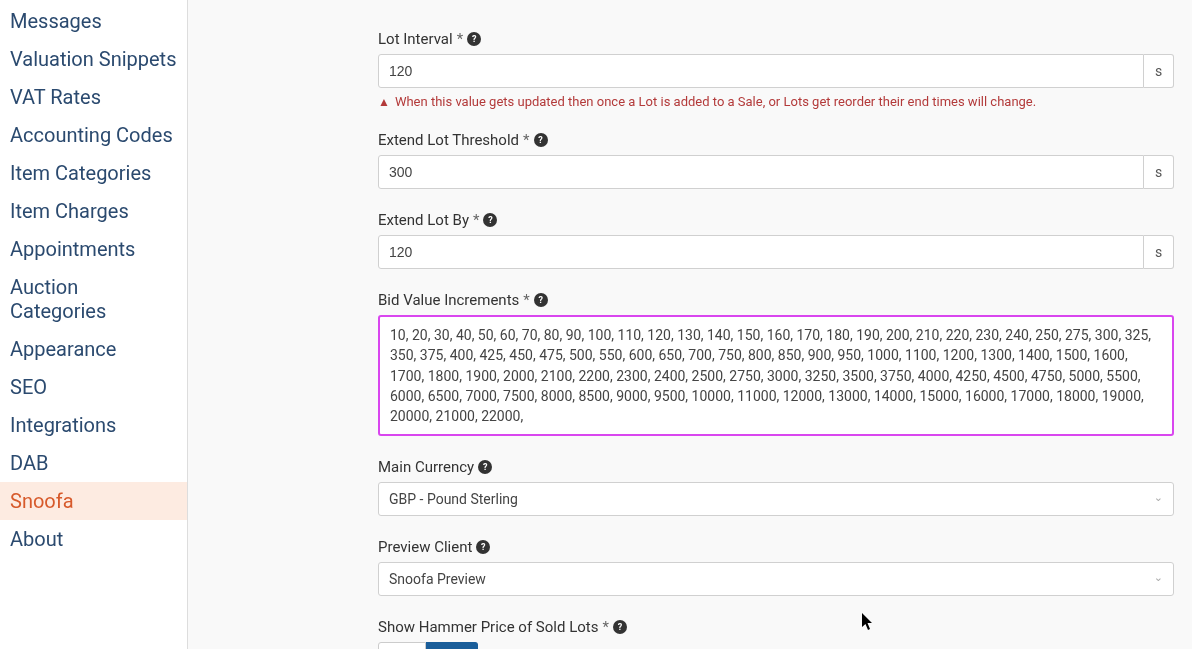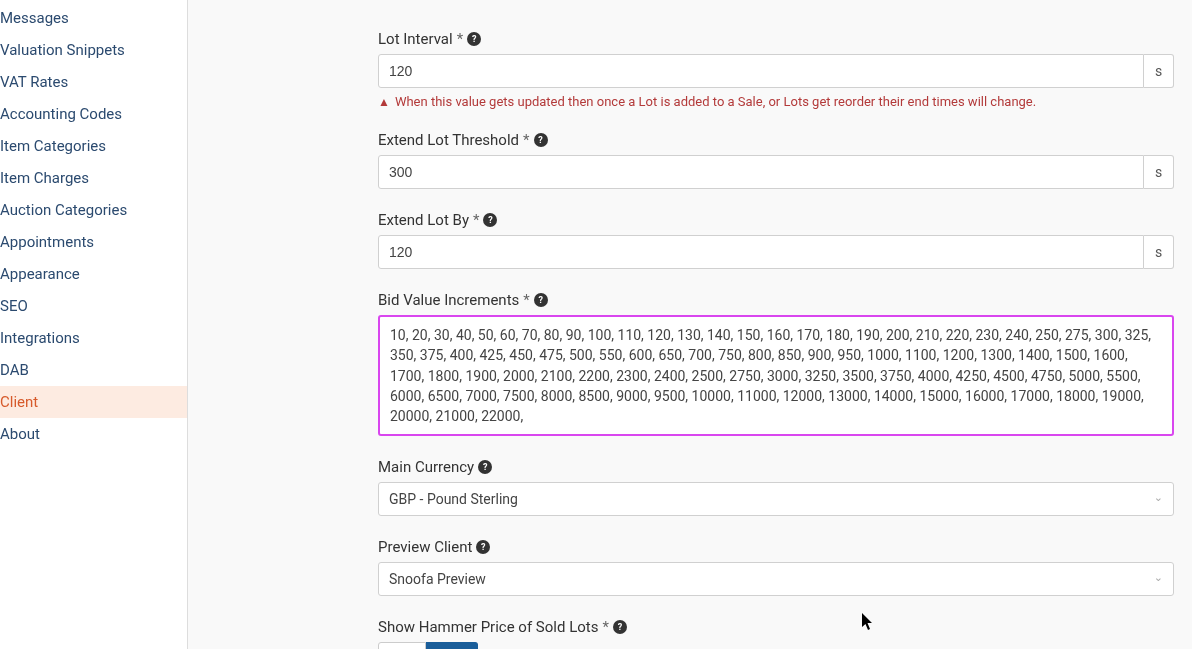--- a/index.html
+++ b/index.html
@@ -17,23 +17,23 @@
     display: flex;
     height: 100%;
   }
   .sidebar {
     width: 188px;
     background: #fff;
     border-right: 1px solid #ddd;
     padding-top: 2px;
   }
   .sidebar-item {
-    padding: 7px 10px 7px 0;
+    padding: 7px 10px 7px 10px;
     color: #2b4a6f;
-    font-size: 15px;
+    font-size: 20px;
     cursor: pointer;
   }
   .sidebar-item.active {
     background: #fdebe1;
     color: #d75a2b;
   }
   .main {
     flex: 1;
     padding: 30px 18px 30px 190px;
     background: #f9f9f9;
@@ -165,27 +165,27 @@
 <body>
 
 <div class="layout">
   <div class="sidebar">
     <div class="sidebar-item">Messages</div>
     <div class="sidebar-item">Valuation Snippets</div>
     <div class="sidebar-item">VAT Rates</div>
     <div class="sidebar-item">Accounting Codes</div>
     <div class="sidebar-item">Item Categories</div>
     <div class="sidebar-item">Item Charges</div>
+    <div class="sidebar-item">Appointments</div>
     <div class="sidebar-item">Auction Categories</div>
-    <div class="sidebar-item">Appointments</div>
     <div class="sidebar-item">Appearance</div>
     <div class="sidebar-item">SEO</div>
     <div class="sidebar-item">Integrations</div>
     <div class="sidebar-item">DAB</div>
-    <div class="sidebar-item active">Client</div>
+    <div class="sidebar-item active">Snoofa</div>
     <div class="sidebar-item">About</div>
   </div>
 
   <div class="main">
 
     <div class="form-group">
       <div class="form-label">
         <span>Lot Interval</span>
         <span class="required">*</span>
         <span class="help-icon">?</span>

